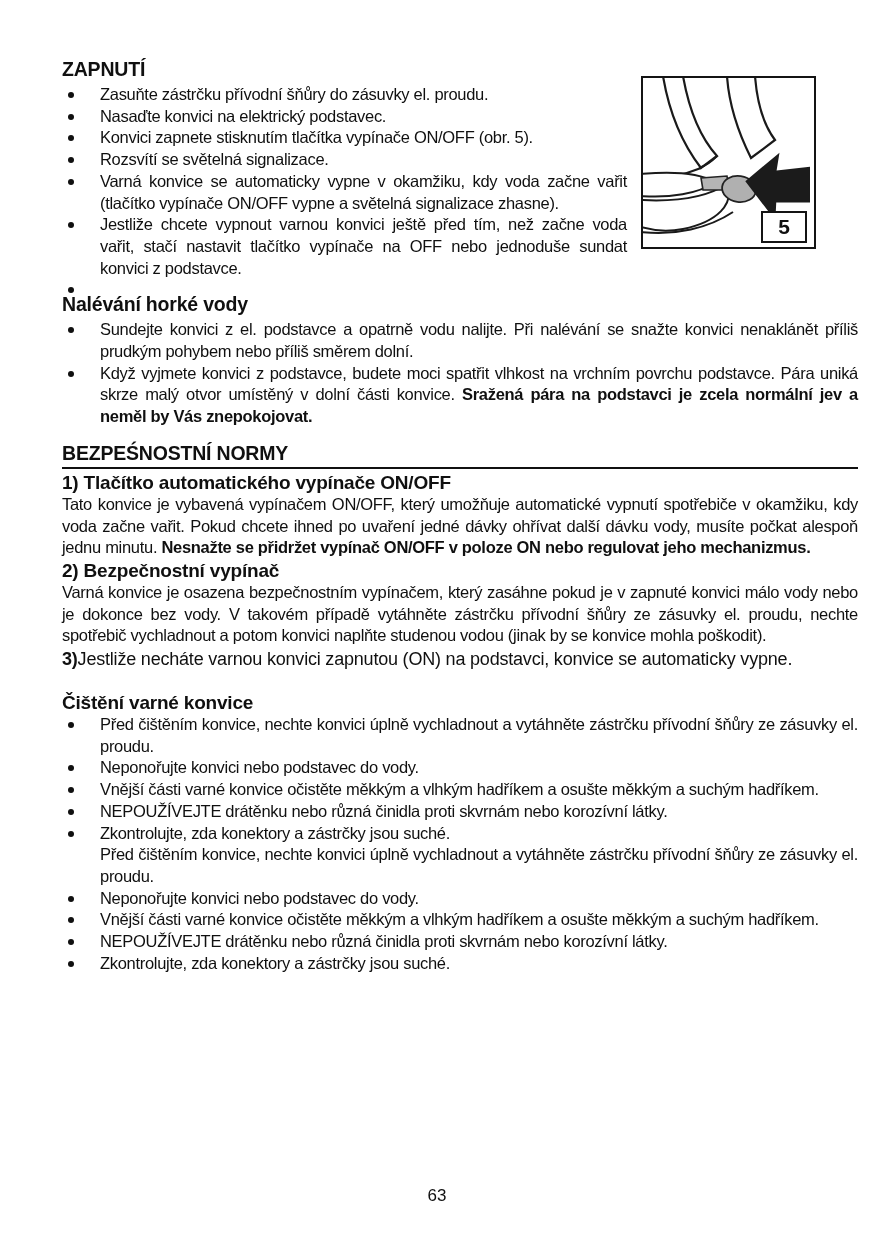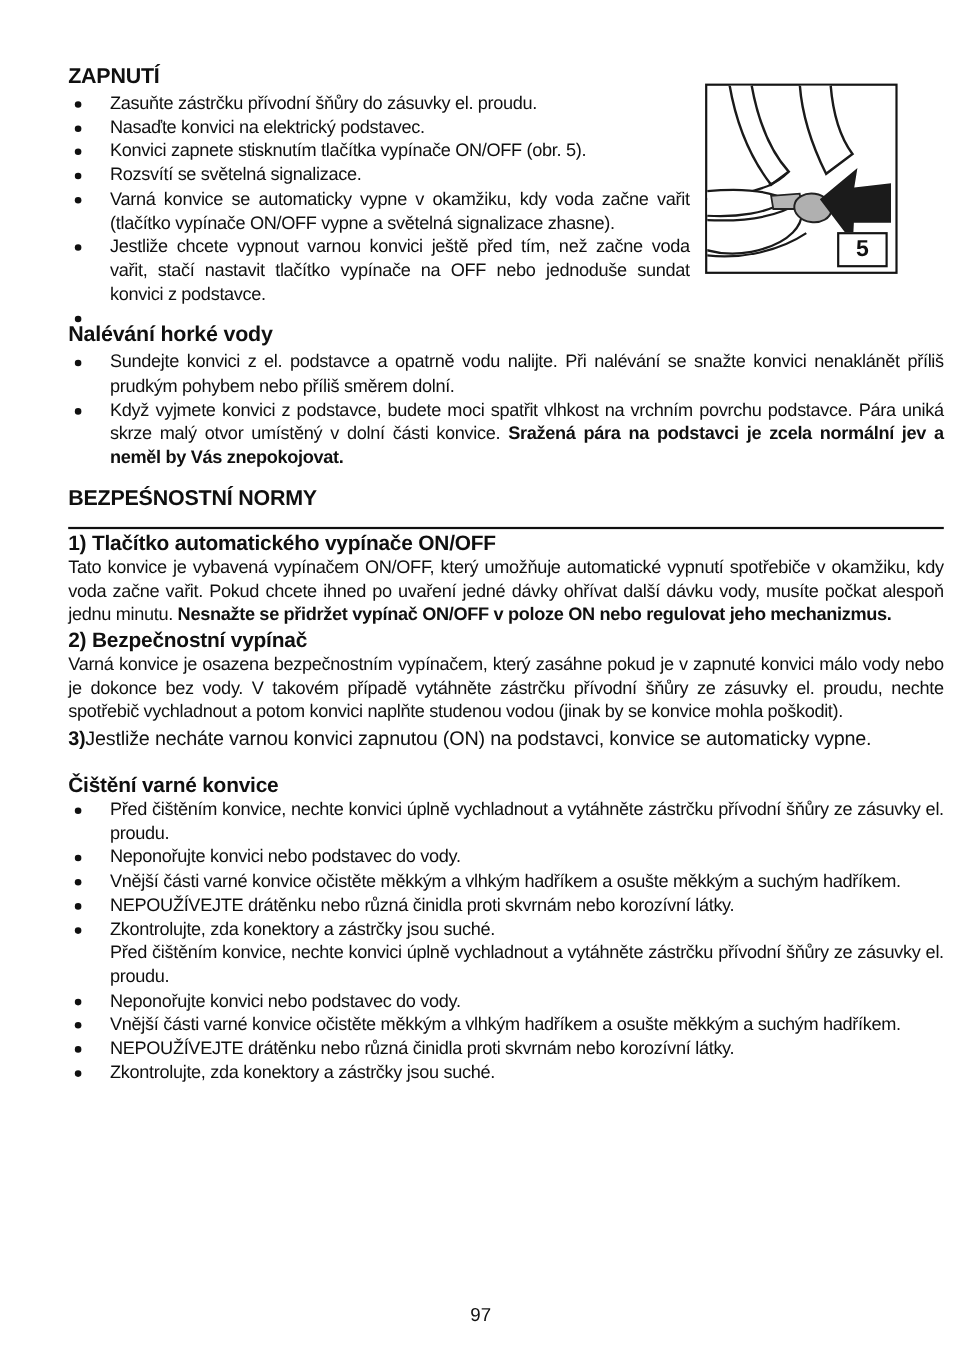--- a/index.html
+++ b/index.html
@@ -16,21 +16,21 @@
   .content{width:796px;}
   
   h2{
     font-size:19.5px;line-height:22px;
     margin:0 0 4px 0;
     font-weight:bold;
     letter-spacing:-0.2px;
   }
   h2.ruled{
     border-bottom:2px solid #101010;
-    padding-bottom:15px;
+    padding-bottom:3px;
     margin-bottom:2px;
   }
   h3{
     font-size:19px;line-height:23px;
     margin:0;
     font-weight:bold;
     letter-spacing:-0.2px;
   }
   .sect{margin:0 0 14px 0;}
   .sect.tight{margin-bottom:12px;}
@@ -156,14 +156,14 @@
         </li>
         <li><span class="bullet-dot"></span><span>Neponořujte konvici nebo podstavec do vody.</span></li>
         <li><span class="bullet-dot"></span><span>Vnější části varné konvice očistěte měkkým a vlhkým hadříkem a osušte měkkým a suchým hadříkem.</span></li>
         <li><span class="bullet-dot"></span><span>NEPOUŽÍVEJTE drátěnku nebo různá činidla proti skvrnám nebo korozívní látky.</span></li>
         <li><span class="bullet-dot"></span><span>Zkontrolujte, zda konektory a zástrčky jsou suché.</span></li>
       </ul>
     </div>
 
   </div>
 
-  <div class="page-number">97</div>
+  <div class="page-number">63</div>
 </div>
 
 </body></html>

